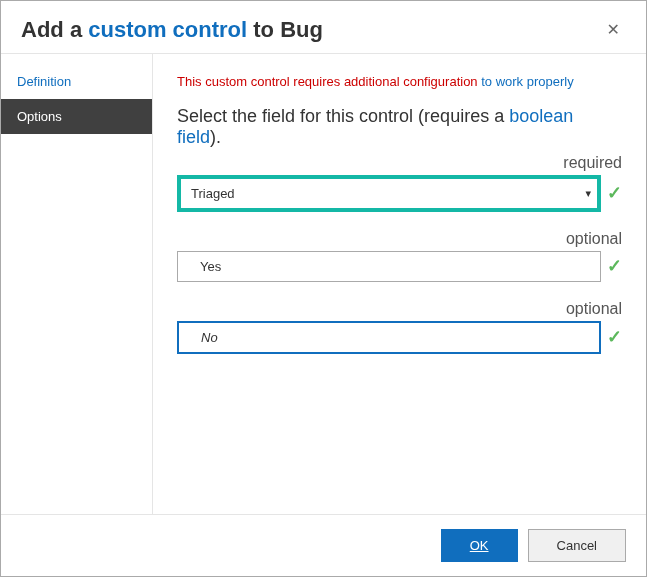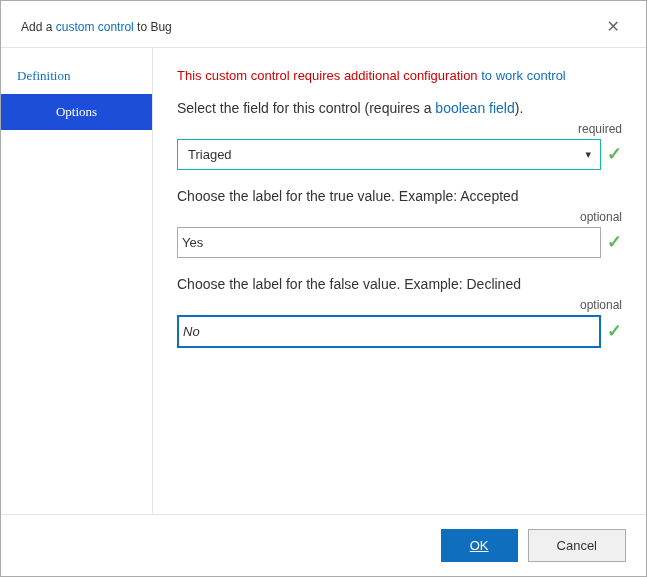--- a/index.html
+++ b/index.html
@@ -22,22 +22,22 @@
       flex-direction: column;
     }
     .dialog-header {
       display: flex;
       align-items: center;
       justify-content: space-between;
       padding: 16px 20px 10px 20px;
       border-bottom: 1px solid #e5e5e5;
     }
     .dialog-title {
-      font-size: 12px;
-      font-weight: 400;
+      font-size: 22px;
+      font-weight: 700;
       color: #333;
     }
     .dialog-title span.highlight {
       color: #106ebe;
     }
     .close-btn {
       background: none;
       border: none;
       cursor: pointer;
       font-size: 16px;
@@ -47,73 +47,71 @@
     }
     .dialog-body {
       display: flex;
       flex: 1;
       overflow: hidden;
     }
     .sidebar {
       width: 152px;
       border-right: 1px solid #e5e5e5;
       padding-top: 10px;
-      font-family: Liberation Serif, serif;
     }
     .sidebar-item {
       padding: 10px 16px;
       cursor: pointer;
       color: #106ebe;
       font-size: 13px;
     }
     .sidebar-item.active {
-      background: #1d4ed8;
+      background: #404040;
       color: #fff;
-      text-align: center;
     }
     .main-content {
       flex: 1;
       padding: 18px 24px;
       overflow-y: auto;
     }
     .info-text {
       font-size: 13px;
       margin-bottom: 14px;
       line-height: 1.5;
     }
     .info-text .t-red { color: #c00; text-align: right; }
     .info-text .t-blue { color: #106ebe; }
     .field-section {
       margin-bottom: 18px;
     }
     .field-label {
-      font-size: 14px;
+      font-size: 18px;
       color: #333;
       margin-bottom: 6px;
     }
     .field-label span.blue { color: #106ebe; }
     .field-row {
       display: flex;
       align-items: center;
       gap: 6px;
     }
     .required-optional {
       text-align: right;
-      font-size: 12px;
+      font-size: 16px;
       color: #555;
       margin-bottom: 3px;
     }
     .select-wrapper {
       position: relative;
       flex: 1;
     }
     .select-field {
       width: 100%;
       padding: 7px 32px 7px 10px;
-      border: 1px solid #14b8a6;
+      border: 4px solid #14b8a6;
       font-size: 13px;
       color: #333;
       background: #fff;
       appearance: none;
       -webkit-appearance: none;
       cursor: pointer;
     }
     .select-arrow {
       position: absolute;
       right: 10px;
@@ -124,21 +122,21 @@
       font-size: 11px;
     }
     .check-icon {
       color: #5cb85c;
       font-size: 18px;
       font-weight: bold;
       flex-shrink: 0;
     }
     .text-input {
       flex: 1;
-      padding: 7px 4px;
+      padding: 7px 22px;
       border: 1px solid #aaa;
       font-size: 13px;
       color: #333;
     }
     .text-input.active-border { border: 2px solid #106ebe; font-style: italic; }
     .dialog-footer {
       border-top: 1px solid #e5e5e5;
       padding: 14px 20px;
       display: flex;
       justify-content: flex-end;
@@ -184,21 +182,21 @@
         <span>Definition</span>
       </div>
       <div class="sidebar-item active">
         <span>Options</span>
       </div>
     </div>
 
     <div class="main-content">
 
       <div class="info-text">
-        <span class="t-red">This custom control requires additional configuration</span><span class="t-blue"> to work control</span>
+        <span class="t-red">This custom control requires additional configuration</span><span class="t-blue"> to work properly</span>
       </div>
 
       <div class="field-section">
         <div class="field-label">
           <span>Select the field for this control (requires a </span><span class="blue">boolean field</span><span>).</span>
         </div>
         <div class="required-optional">required</div>
         <div class="field-row">
           <div class="select-wrapper">
             <select class="select-field">
@@ -207,30 +205,28 @@
               <option>Resolved</option>
               <option>Closed</option>
             </select>
             <span class="select-arrow">▾</span>
           </div>
           <span class="check-icon">✓</span>
         </div>
       </div>
 
       <div class="field-section">
-        <div class="field-label">Choose the label for the true value. Example: Accepted</div>
         <div class="required-optional">optional</div>
         <div class="field-row">
           <input type="text" class="text-input" value="Yes" style="">
           <span class="check-icon">✓</span>
         </div>
       </div>
 
       <div class="field-section">
-        <div class="field-label">Choose the label for the false value. Example: Declined</div>
         <div class="required-optional">optional</div>
         <div class="field-row">
           <input type="text" class="text-input active-border" value="No" style="">
           <span class="check-icon">✓</span>
         </div>
       </div>
 
     </div>
   </div>
 

